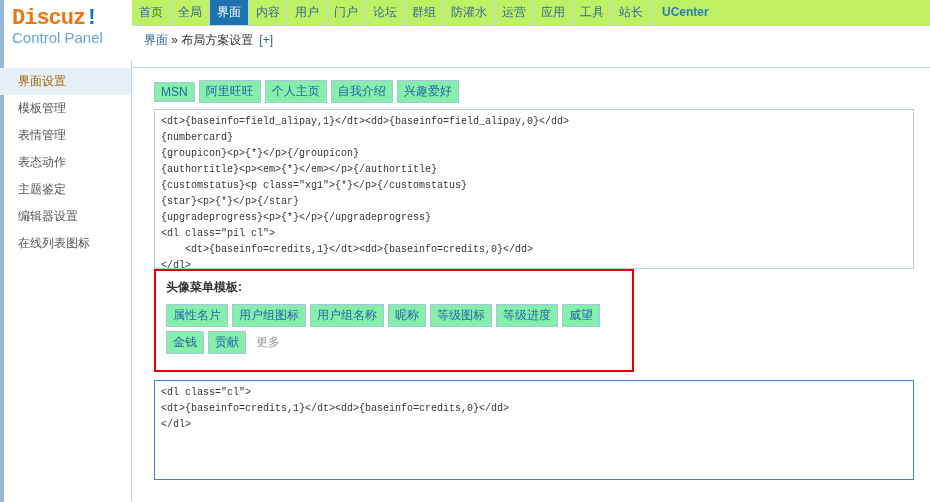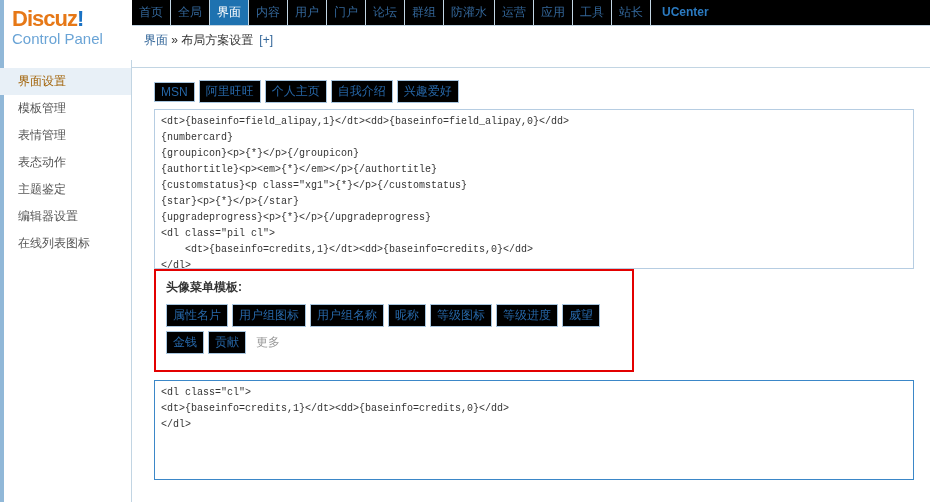--- a/index.html
+++ b/index.html
@@ -1,46 +1,46 @@
 <!DOCTYPE html>
 <html><head>
 <meta charset="utf-8">
 <style>
 * { margin: 0; padding: 0; box-sizing: border-box; }
 body { font-family: "Microsoft YaHei", Arial, sans-serif; font-size: 12px; color: #333; background: #fff; width: 930px; height: 502px; overflow: hidden; position: relative; }
 
 
 .logo-area { position: absolute; left: 0; top: 0; width: 132px; height: 52px; padding: 6px 12px; }
-.logo-text { font-size: 22px; font-weight: bold; color: #e67817; letter-spacing: -1px; font-family: Liberation Sans, sans-serif; }
+.logo-text { font-size: 22px; font-weight: bold; color: #e67817; letter-spacing: -1px; font-family: Liberation Mono, monospace; }
 .logo-text .bang { color: #1a72c4; }
 .logo-sub { font-size: 15px; color: #6aa4d6; margin-top: -2px; }
 
 
-.topnav { position: absolute; left: 132px; top: 0; right: 0; height: 26px; border-bottom: 1px solid #c2d5e3; background: #000000; display: flex; align-items: flex-end; }
+.topnav { position: absolute; left: 132px; top: 0; right: 0; height: 26px; border-bottom: 1px solid #c2d5e3; background: #bef264; display: flex; align-items: flex-end; }
 .topnav-item { padding: 0 7px; line-height: 25px; color: #336699; cursor: pointer; border-right: 1px solid #c2d5e3; }
 .topnav-item.active { background: #1e72b0; color: #fff; }
 .topnav-item.ucenter { color: #2b7ac0; font-weight: bold; border-right: none; margin-left: 4px; }
 
 
 .breadcrumb { position: absolute; left: 132px; top: 26px; right: 0; height: 42px; line-height: 29px; padding: 0 12px; border-bottom: 1px solid #c2d5e3; color: #333; }
 .breadcrumb a { color: #336699; text-decoration: none; }
 .breadcrumb .plus { color: #336699; margin-left: 6px; }
 
 
 .sidebar { position: absolute; left: 0; top: 60px; width: 132px; bottom: 0; border-right: 1px solid #c2d5e3; padding-top: 8px; }
 .sidebar-item { padding: 5px 0 5px 18px; color: #555; cursor: pointer; }
 .sidebar-item.active { background: #e8f0f7; color: #a16207; font-weight: normal; }
 .left-edge { position: absolute; left: 0; top: 0; width: 4px; bottom: 0; background: #91b8d8; }
 
 
 .main { position: absolute; left: 132px; top: 56px; right: 0; bottom: 0; padding: 24px 12px 0 22px; overflow: hidden; }
 
 
 .tag-row { display: flex; gap: 4px; margin-bottom: 6px; flex-wrap: wrap; align-items: center; }
-.tag { border: 1px solid #a8c5de; background: #000000; color: #2666a6; padding: 2px 6px; cursor: pointer; font-size: 12px; }
+.tag { border: 1px solid #a8c5de; background: #86efac; color: #2666a6; padding: 2px 6px; cursor: pointer; font-size: 12px; }
 .more { color: #999; padding: 2px 6px; }
 
 
 .codebox { border: 1px solid #b6cde2; width: 760px; padding: 4px 6px; font-family: "Courier New", monospace; font-size: 10px; line-height: 16px; background: #fff; white-space: pre; overflow: hidden; color: #333; }
 .codebox.tall1 { height: 160px; }
 .codebox.tall2 { height: 100px; border-color: #3b87c8; }
 
 
 .redbox { border: 2px solid #e30000; padding: 8px 10px 10px 10px; width: 480px; }
 .section-label { font-weight: bold; margin-bottom: 8px; color: #333; }

